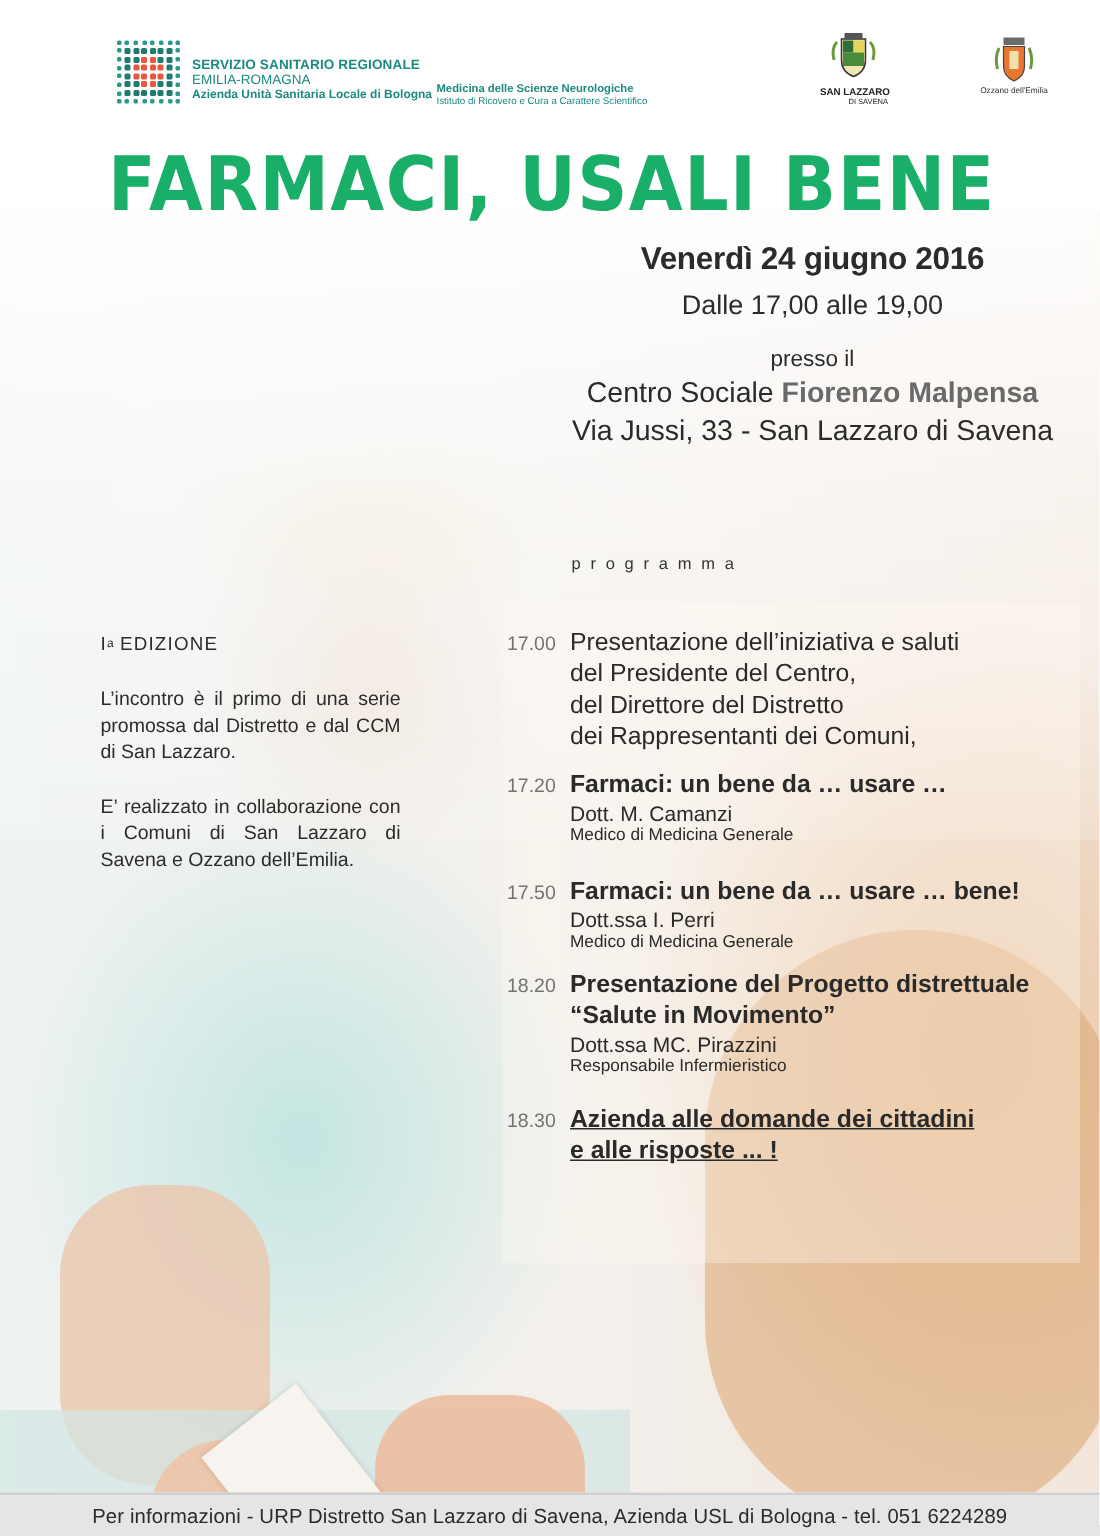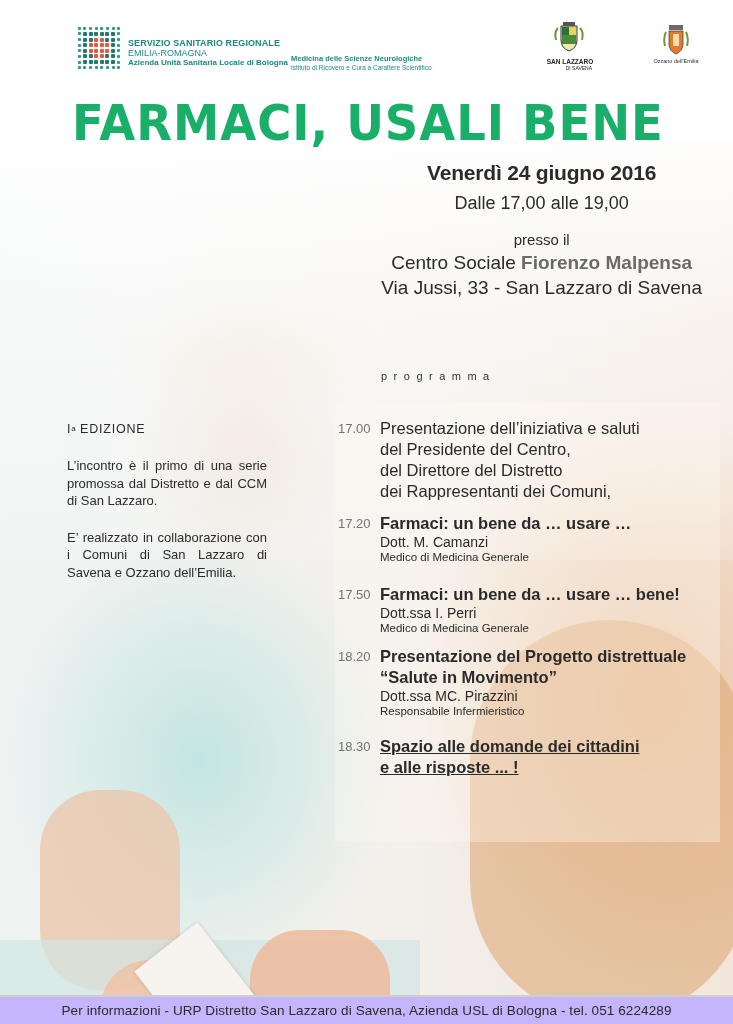--- a/index.html
+++ b/index.html
@@ -80,21 +80,21 @@
   .item2 .t { top:3px; }
   .item3 { margin-top:20px; }
   .item3 .t { top:3px; }
   .item4 { margin-top:11px; }
   .item4 .t { top:3px; }
   .item5 { margin-top:18px;text-decoration:underline; }
   .item5 .t { top:3px; }
 
   
   .footer-line { position:absolute; left:0; top:995px; width:733px; height:2px; background:#cfcfcf; }
-  .footer { position:absolute; left:0; top:997px; width:733px; height:27px; background:#c4b5fd; text-align:center; font-size:13.5px; line-height:27px; color:#2b2b2b; letter-spacing:0.1px; }
+  .footer { position:absolute; left:0; top:997px; width:733px; height:27px; background:#e5e5e5; text-align:center; font-size:13.5px; line-height:27px; color:#2b2b2b; letter-spacing:0.1px; }
 </style>
 </head>
 <body>
 
 <div class="photo">
   <div class="fade"></div>
   <div class="patient"></div>
   <div class="prog-panel"></div>
   <div class="arm-left"></div>
   <div class="counter"></div>
@@ -246,19 +246,19 @@
   </div>
   <div class="item item4">
     <span class="t">18.20</span>
     <div class="h bold">Presentazione del Progetto distrettuale</div>
     <div class="h bold">“Salute in Movimento”</div>
     <div class="sp">Dott.ssa MC. Pirazzini</div>
     <div class="role">Responsabile Infermieristico</div>
   </div>
   <div class="item item5">
     <span class="t">18.30</span>
-    <div class="h bold">Spazio alle domande dei cittadini</div>
+    <div class="h bold">Azienda alle domande dei cittadini</div>
     <div class="h bold">e alle risposte ... !</div>
   </div>
 </div>
 
 <div class="footer-line"></div>
 <div class="footer">Per informazioni - URP Distretto San Lazzaro di Savena, Azienda USL di Bologna - tel. 051 6224289</div>
 
 </body></html>

